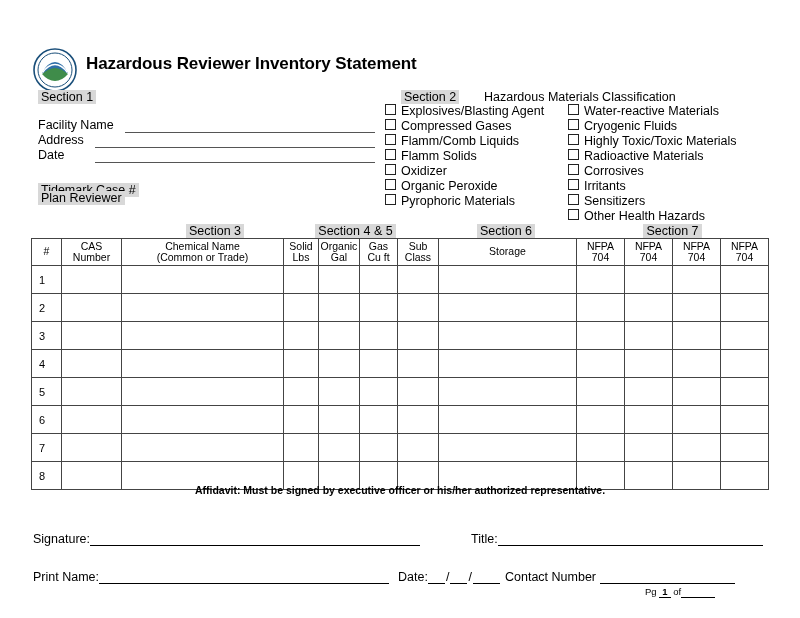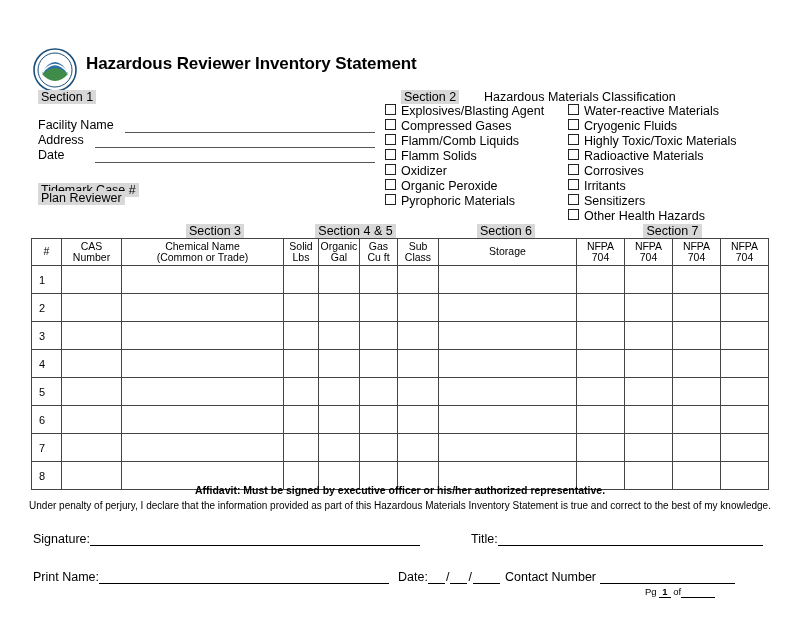--- a/index.html
+++ b/index.html
@@ -470,21 +470,20 @@
         <td></td>
         <td></td>
           <td></td>
         <td></td>
           <td></td>
       </tr>
     </tbody>
   </table>
 
   <div class="affidavit-title">Affidavit: Must be signed by executive officer or his/her authorized representative.</div>
-  <div class="affidavit-body">Under penalty of perjury, I declare that the information provided as part of this Hazardous Materials Inventory Statement is true and correct to the best of my knowledge.</div>
 
   <div class="sig-line sig-signature">
     <span>Signature:</span><span class="uline u-sig"></span>
   </div>
   <div class="sig-line sig-title">
     <span>Title:</span><span class="uline u-title"></span>
   </div>
 
   <div class="sig-line sig-print">
     <span>Print Name:</span><span class="uline u-print"></span>

